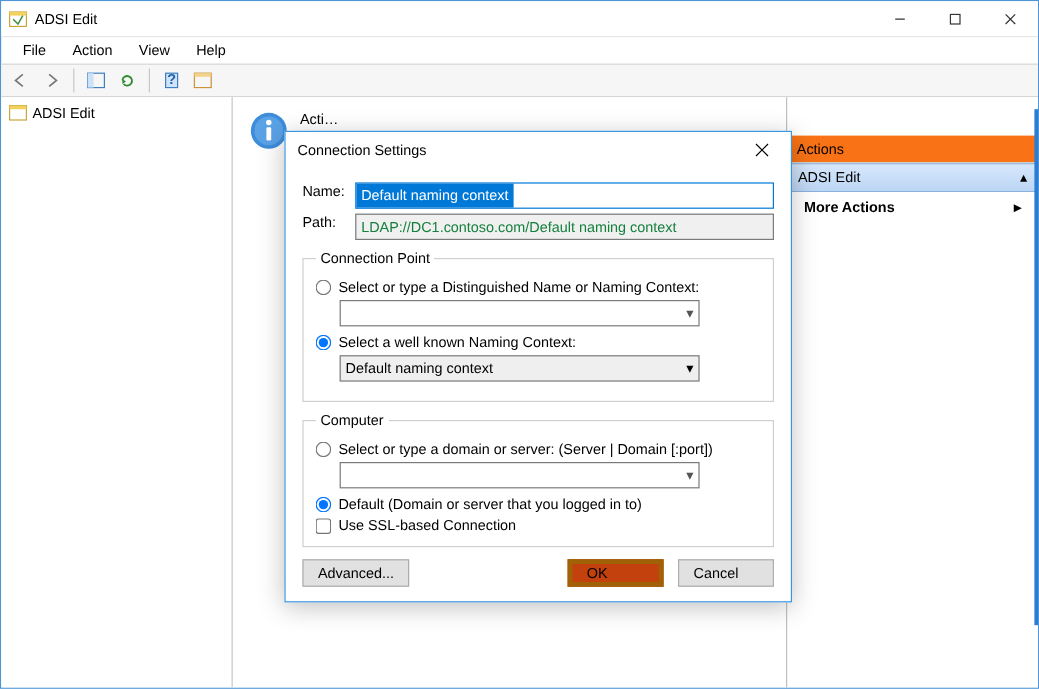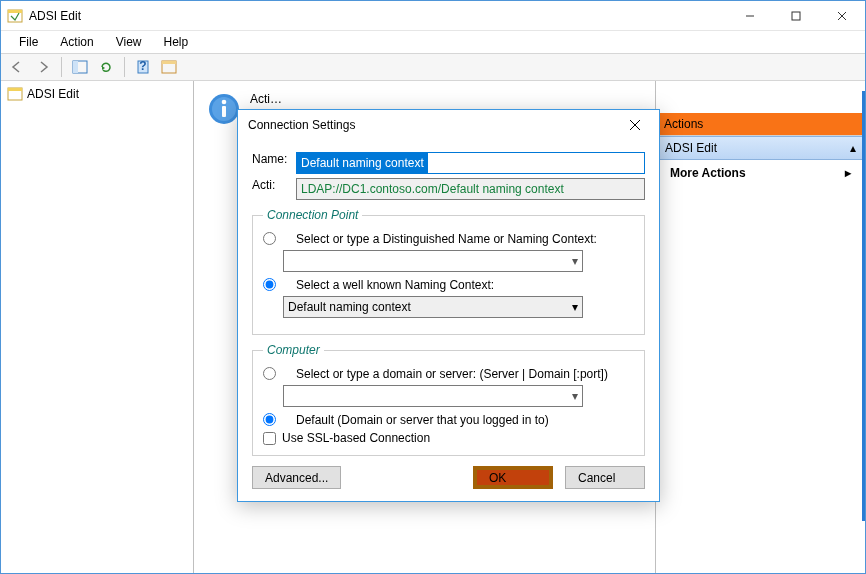--- a/index.html
+++ b/index.html
@@ -44,23 +44,23 @@
   .dlg-titlebar .dlg-title { flex: 1; }
   .dlg-close { width: 28px; height: 24px; display: flex; align-items: center; justify-content: center; }
   .dlg-body { padding: 8px 14px 12px 14px; }
 
   .row { display: flex; margin: 4px 0; }
   .row label { width: 44px; }
   .row input.tb, .row .tb-ro { flex: 1; height: 22px; border: 1px solid #7a7a7a; padding: 2px 4px; font-size: 12px; }
   .tb-ro { background: #f0f0f0; border-color: #b5b5b5; color: #15803d; display: flex; align-items: center; }
 
   fieldset { border: 1px solid #cfcfcf; margin: 8px 0 4px 0; padding: 6px 10px 10px 10px; }
-  legend { padding: 0 4px; color: #0f766e; font-style: italic; }
-
-  .radio-row { display: flex; align-items: flex-start; gap: 20px; margin: 4px 0; }
+  legend { padding: 0 4px; color: #000000; }
+
+  .radio-row { display: flex; align-items: center; gap: 6px; margin: 4px 0; }
   .combo { width: 300px; height: 22px; border: 1px solid #7a7a7a; background: #fff; margin: 4px 0 6px 20px; display: flex; align-items: center; padding: 0 4px; color: #555; }
   .combo.enabled { background: #efefef; color: #000; }
   .combo .cmb-btn { margin-left: auto; }
   .chk-row { display: flex; align-items: center; gap: 6px; margin: 4px 0 0 0; }
 
   .dlg-buttons { display: flex; align-items: center; gap: 12px; margin-top: 10px; }
   .btn { min-width: 80px; height: 23px; border: 1px solid #adadad; background: #e1e1e1; display: flex; align-items: center; padding: 0 12px; cursor: default; }
   .btn.default { border: 4px solid #a16207; background: #c2410c; margin-left: 27px; }
   .spacer { flex: 1; }
 
@@ -196,21 +196,21 @@
     </div>
   </div>
   <div class="dlg-body">
     <div class="row">
       <label>Name:</label>
       <div class="tb" style="flex: 1 1 0%; height: 22px; border: 1px solid rgb(0, 120, 215); display: flex; align-items: stretch; padding: 0px;">
           <div style="background: rgb(0, 120, 215); color: rgb(255, 255, 255); height: 100%; display: inline-flex; align-items: center; padding-left: 4px; padding-right: 4px;">Default naming context</div>
         </div>
     </div>
     <div class="row">
-      <label>Acti:</label>
+      <label>Path:</label>
       <div class="tb-ro">LDAP://DC1.contoso.com/Default naming context</div>
     </div>
 
     <fieldset>
       <legend>Connection Point</legend>
       <div class="radio-row">
         <input type="radio" name="cp" style="">
         <span>Select or type a Distinguished Name or Naming Context:</span>
       </div>
       <div class="combo">

